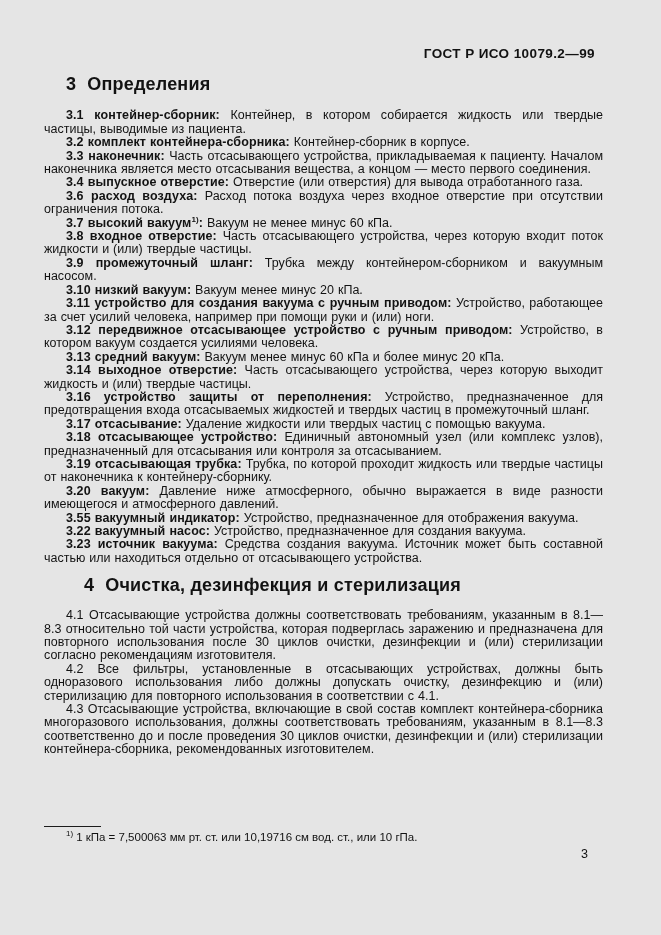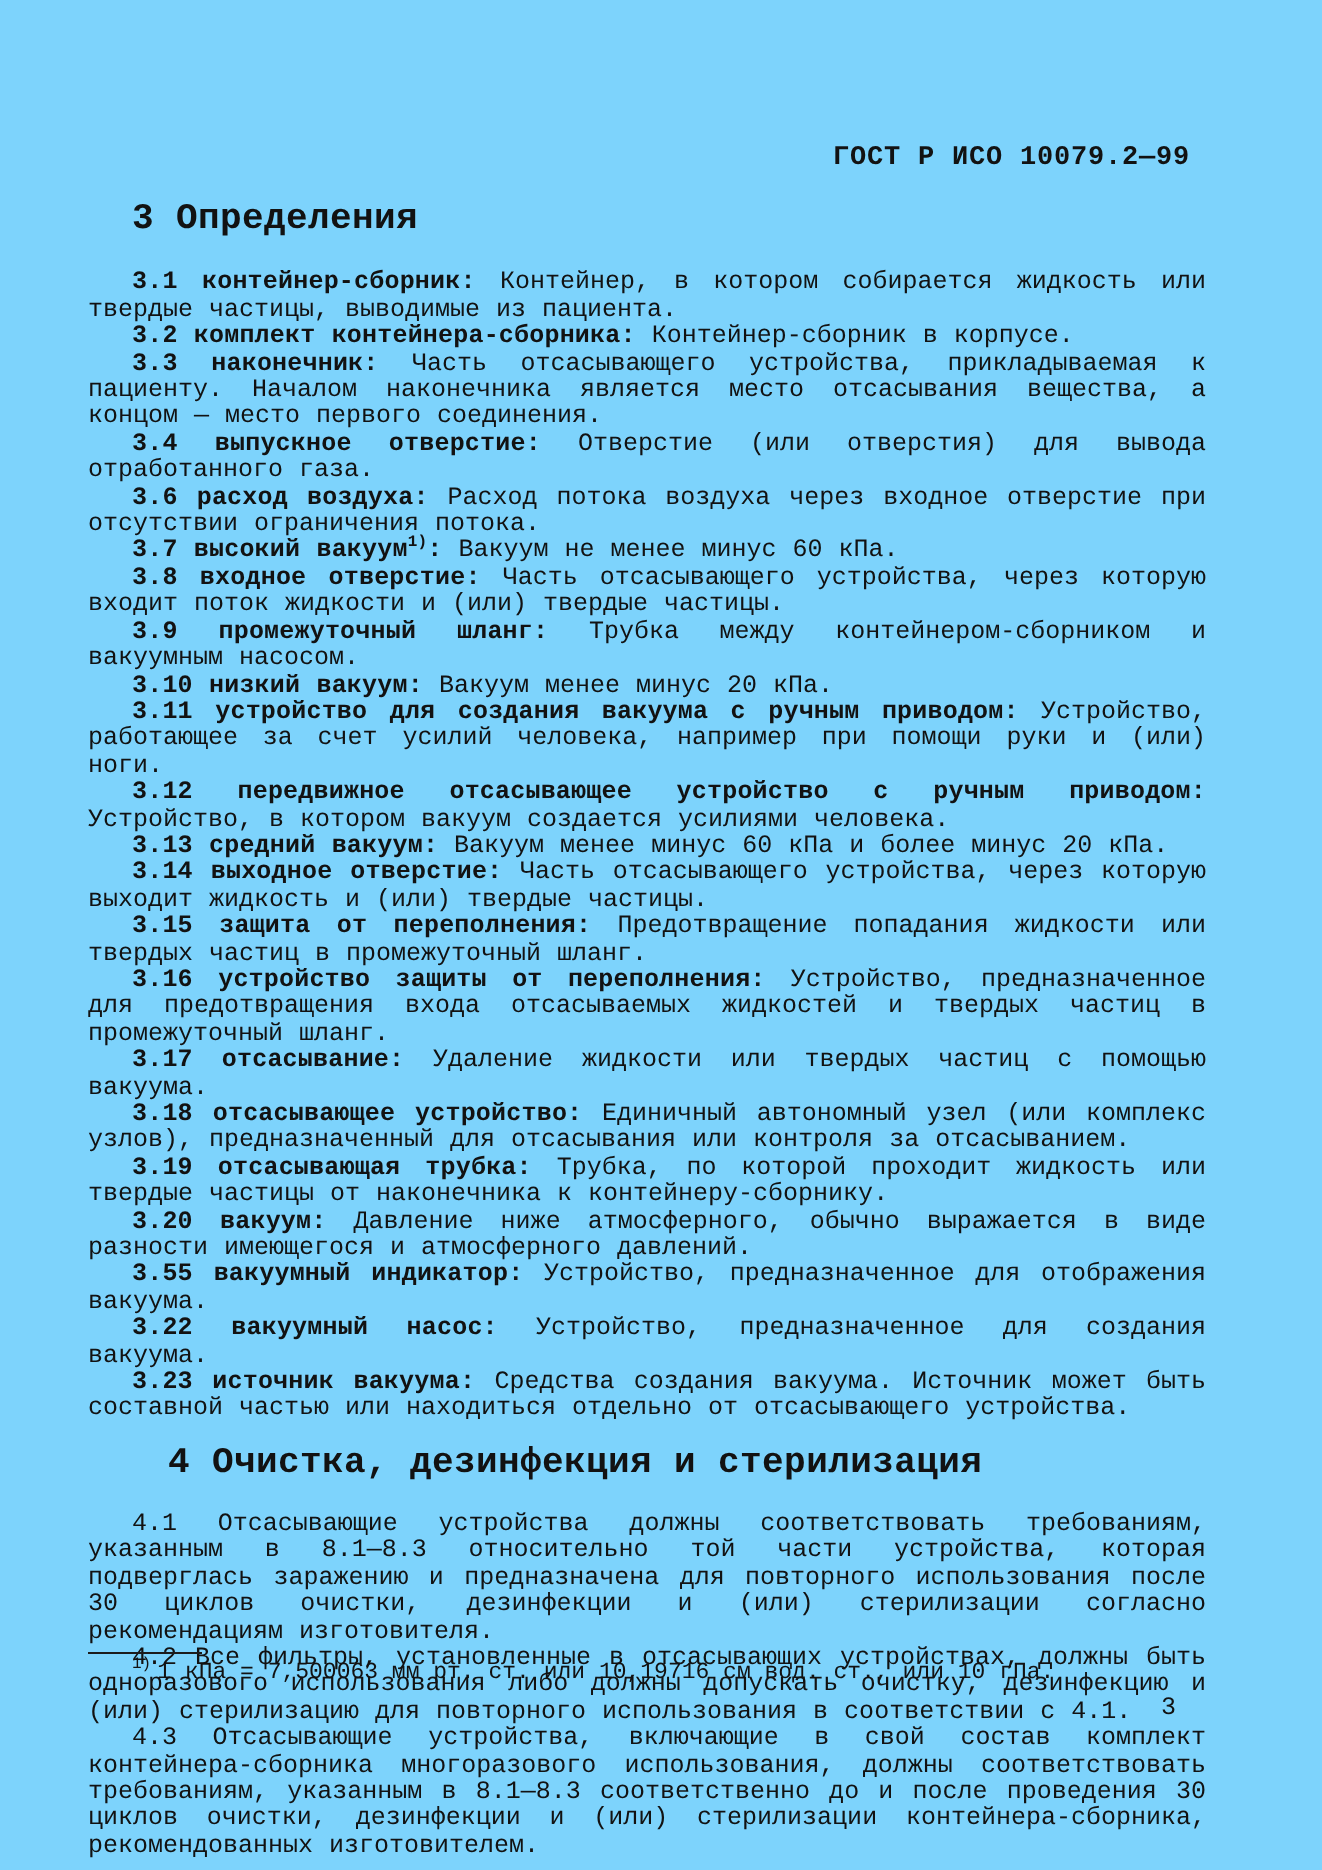--- a/index.html
+++ b/index.html
@@ -5,26 +5,26 @@
   html, body {
     margin: 0;
     padding: 0;
     background: #ffffff;
   }
   .page {
     position: relative;
     width: 661px;
     height: 935px;
     box-sizing: border-box;
-    background: #7dd3fc;
+    background: #e5e5e5;
     color: #121212;
-    font-family: Liberation Mono, monospace;
+    font-family: Liberation Sans, sans-serif;
     font-size: 12.5px;
     line-height: 13.4px;
-    padding: 73px 58px 0 44px;
+    padding: 47px 58px 0 44px;
     overflow: hidden;
   }
   .doc-header {
     text-align: right;
     font-weight: bold;
     font-size: 13.5px;
     letter-spacing: 0.4px;
     padding-right: 8px;
     white-space: nowrap;
   }
@@ -96,21 +96,20 @@
       <p class="para"><b>3.4 выпускное отверстие</b><b>:</b> Отверстие (или отверстия) для вывода отработанного газа.</p>
       <p class="para"><b>3.6 расход воздуха</b><b>:</b> Расход потока воздуха через входное отверстие при отсутствии ограничения потока.</p>
       <p class="para"><b>3.7 высокий вакуум</b><b><sup>1)</sup></b><b>:</b> Вакуум не менее минус 60 кПа.</p>
       <p class="para"><b>3.8 входное отверстие</b><b>:</b> Часть отсасывающего устройства, через которую входит поток жидкости и (или) твердые частицы.</p>
       <p class="para"><b>3.9 промежуточный шланг</b><b>:</b> Трубка между контейнером-сборником и вакуумным насосом.</p>
       <p class="para"><b>3.10 низкий вакуум</b><b>:</b> Вакуум менее минус 20 кПа.</p>
       <p class="para"><b>3.11 устройство для создания вакуума с ручным приводом</b><b>:</b> Устройство, работающее за счет усилий человека, например при помощи руки и (или) ноги.</p>
       <p class="para"><b>3.12 передвижное отсасывающее устройство с ручным приводом</b><b>:</b> Устройство, в котором вакуум создается усилиями человека.</p>
       <p class="para"><b>3.13 средний вакуум</b><b>:</b> Вакуум менее минус 60 кПа и более минус 20 кПа.</p>
       <p class="para"><b>3.14 выходное отверстие</b><b>:</b> Часть отсасывающего устройства, через которую выходит жидкость и (или) твердые частицы.</p>
-      <p class="para"><b>3.15 защита от переполнения</b><b>:</b> Предотвращение попадания жидкости или твердых частиц в промежуточный шланг.</p>
       <p class="para"><b>3.16 устройство защиты от переполнения</b><b>:</b> Устройство, предназначенное для предотвращения входа отсасываемых жидкостей и твердых частиц в промежуточный шланг.</p>
       <p class="para"><b>3.17 отсасывание</b><b>:</b> Удаление жидкости или твердых частиц с помощью вакуума.</p>
       <p class="para"><b>3.18 отсасывающее устройство</b><b>:</b> Единичный автономный узел (или комплекс узлов), предназначенный для отсасывания или контроля за отсасыванием.</p>
       <p class="para"><b>3.19 отсасывающая трубка</b><b>:</b> Трубка, по которой проходит жидкость или твердые частицы от наконечника к контейнеру-сборнику.</p>
       <p class="para"><b>3.20 вакуум</b><b>:</b> Давление ниже атмосферного, обычно выражается в виде разности имеющегося и атмосферного давлений.</p>
       <p class="para"><b>3.55 вакуумный индикатор</b><b>:</b> Устройство, предназначенное для отображения вакуума.</p>
       <p class="para"><b>3.22 вакуумный насос</b><b>:</b> Устройство, предназначенное для создания вакуума.</p>
       <p class="para"><b>3.23 источник вакуума</b><b>:</b> Средства создания вакуума. Источник может быть составной частью или находиться отдельно от отсасывающего устройства.</p>
     </div>
 

